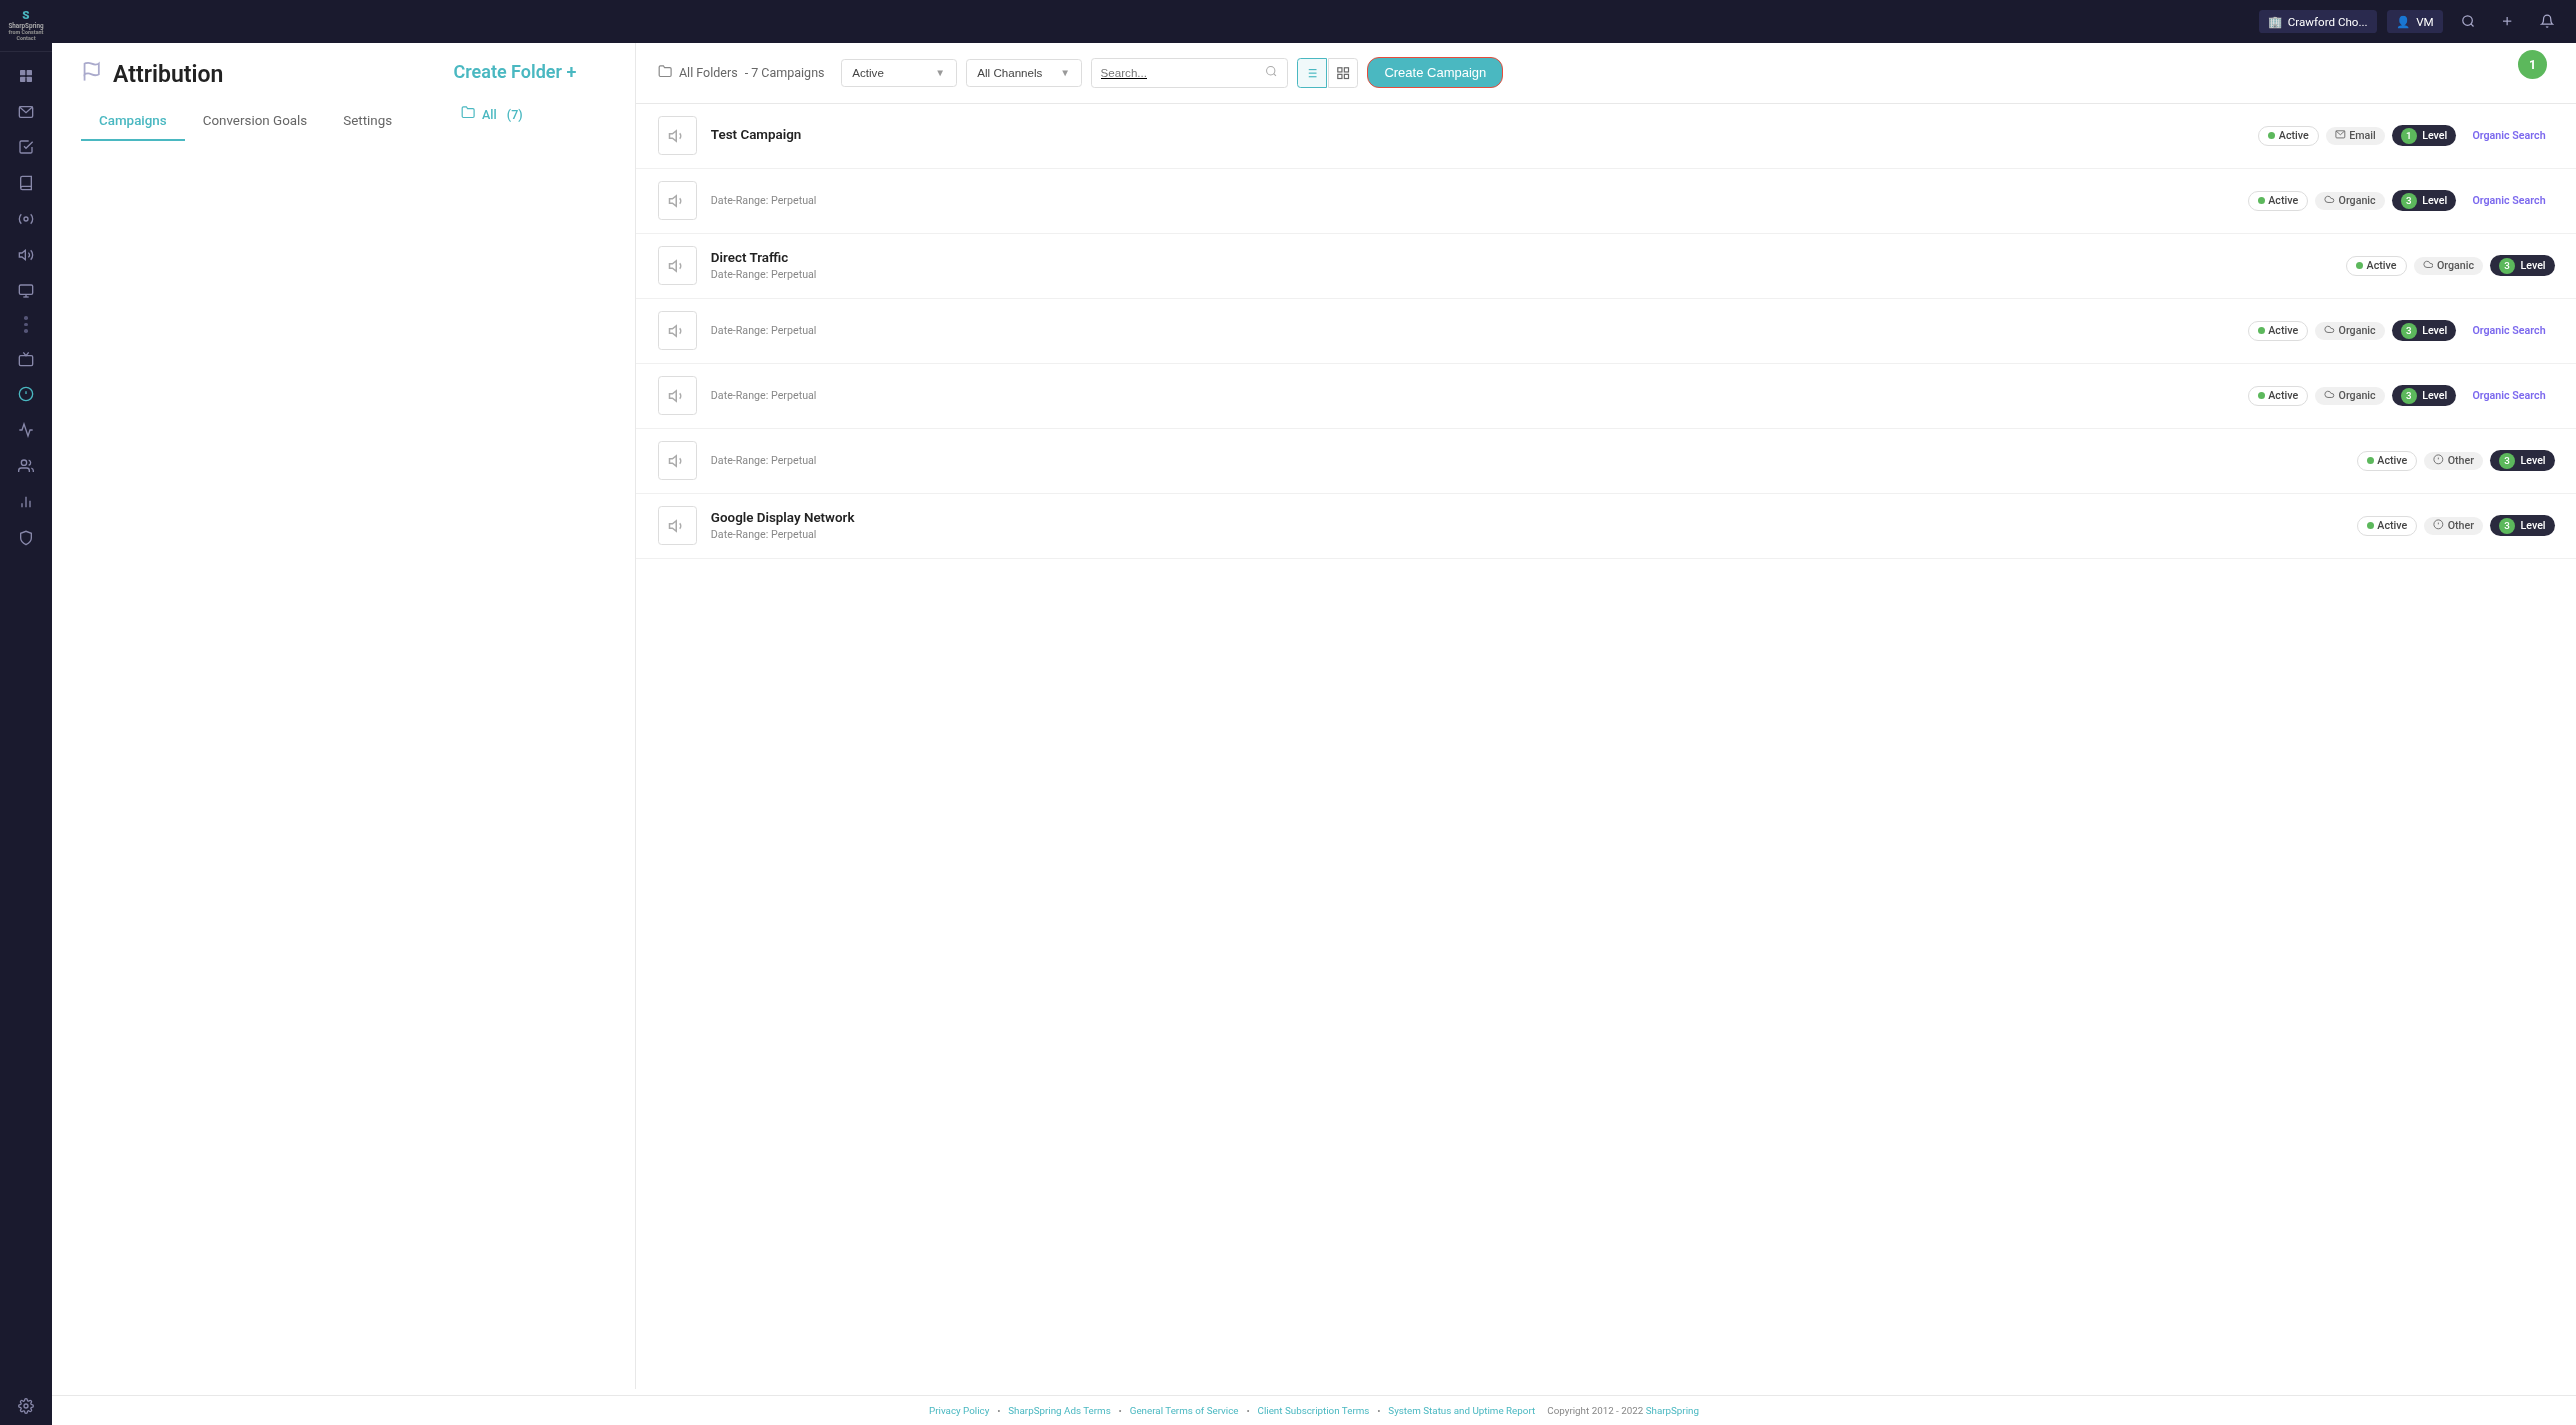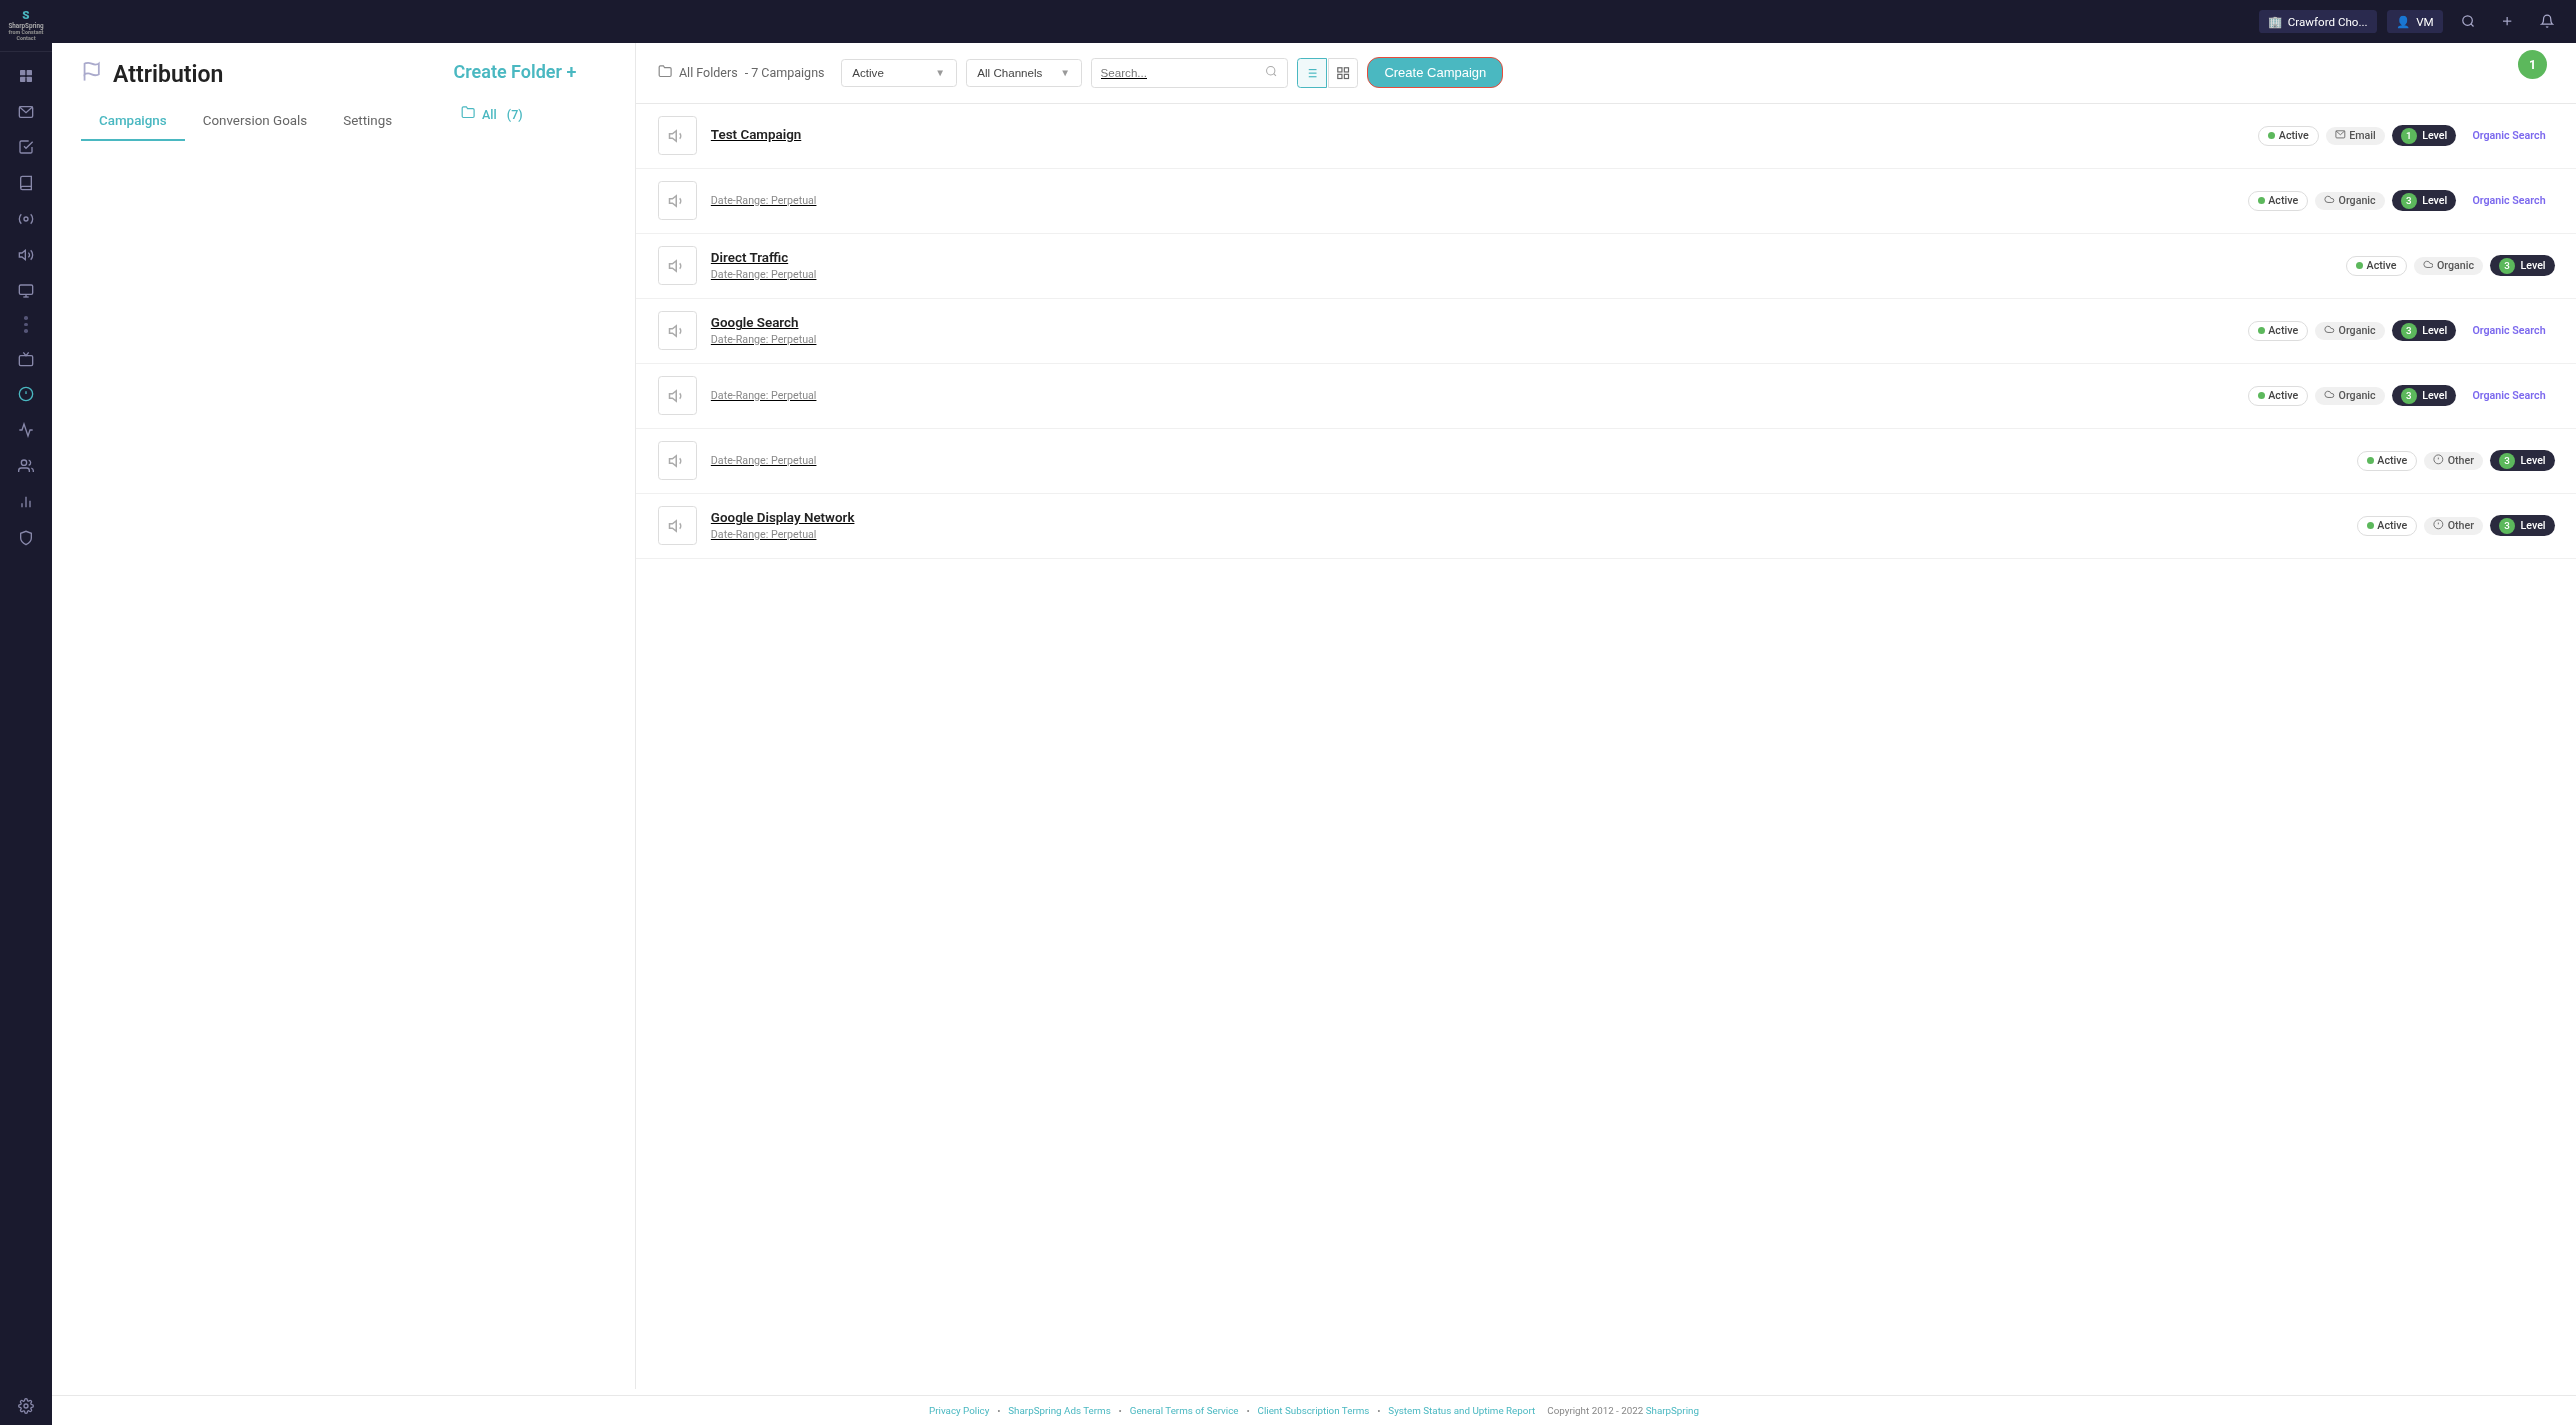--- a/index.html
+++ b/index.html
@@ -333,21 +333,20 @@
       border-radius: 3.6px;
       display: flex;
       align-items: center;
       justify-content: center;
       color: #aaa;
       font-size: 16px;
       flex-shrink: 0;
     }
     .campaign-info {
       flex: 1;
-      text-decoration: underline;
     }
     .campaign-name {
       font-size: 13.4px;
       font-weight: 600;
       color: #222;
       margin-bottom: 2.7px;
     }
     .campaign-date {
       font-size: 10.7px;
       color: #888;
@@ -738,21 +737,20 @@
             </div>
           </div>
           <div class="campaign-row">
             <div class="campaign-icon">
               <svg width="18" height="18" viewBox="0 0 24 24" fill="none" stroke="#aaa" stroke-width="2">
                 <polygon points="11 5 6 9 2 9 2 15 6 15 11 19 11 5"></polygon>
                 <path d="M15.54 8.46a5 5 0 0 1 0 7.07"></path>
               </svg>
             </div>
             <div class="campaign-info">
-              <div class="campaign-name">Google Search</div>
               <div class="campaign-date">Date-Range: Perpetual</div>
             </div>
             <div class="campaign-tags">
               <div class="tag tag-active">
                 <span class="dot"></span>
                 <span>Active</span>
               </div>
               <div class="tag tag-channel">
                 <span class="channel-icon"><svg width="10.7" height="10.7" viewBox="0 0 24 24" fill="none" stroke="#666" stroke-width="2">
                     <path d="M17.5 19H9a7 7 0 1 1 6.71-9h1.79a4.5 4.5 0 1 1 0 9z"></path>

